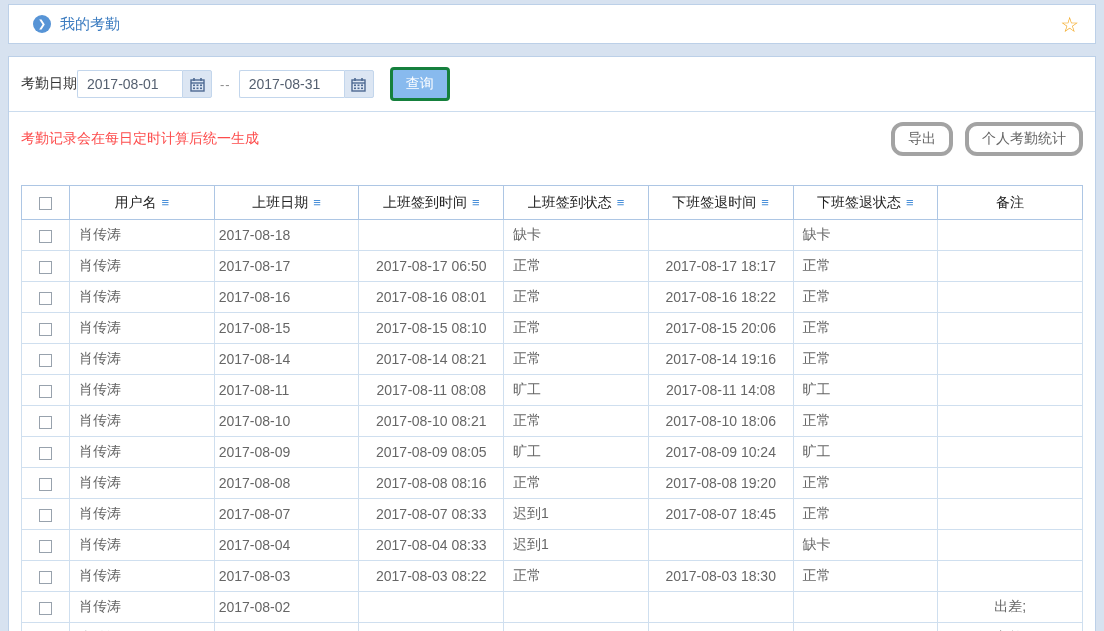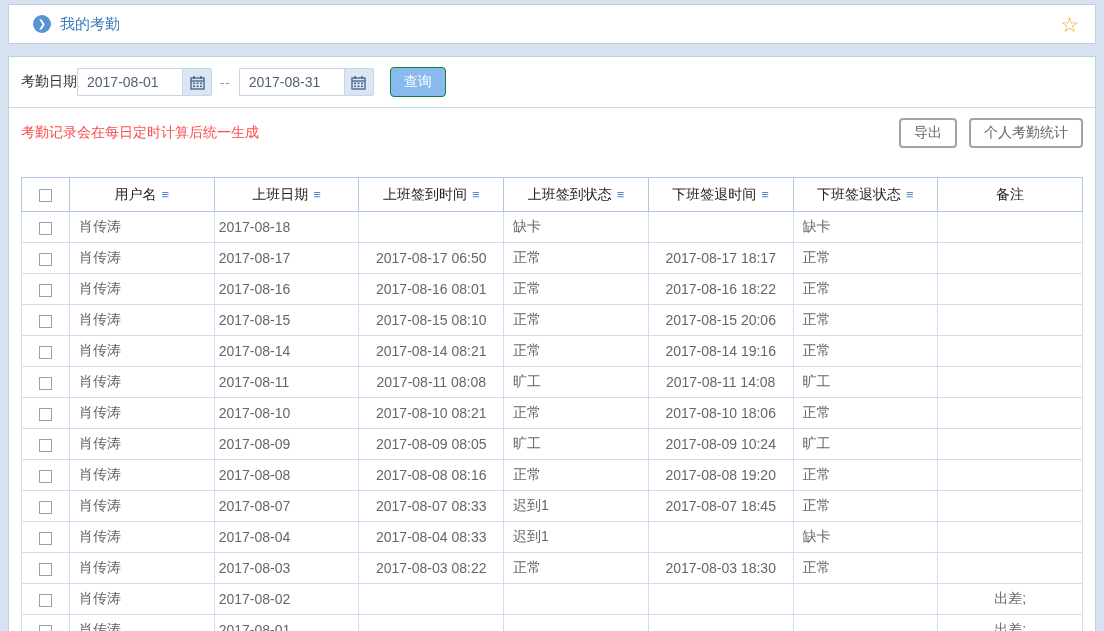--- a/index.html
+++ b/index.html
@@ -77,40 +77,40 @@
     background: #dce6f3;
     border: 1px solid #c3d6ec;
     border-radius: 0 2px 2px 0;
     display: flex; align-items: center; justify-content: center;
     cursor: pointer;
   }
   .range-sep { color: #8a8a8a; font-size: 13px; margin: 0 8px; letter-spacing: 1px; }
   .search-btn {
     margin-left: 16px;
     background: #88baee;
-    border: 1px solid #15803d;
+    border: 3px solid #15803d;
     color: #fff;
     font-size: 14px;
     padding: 5px 13px;
     border-radius: 4px;
     cursor: pointer;
     font-family: "Liberation Sans", sans-serif;
   }
   
   .notice-row {
     display: flex;
     align-items: center;
     padding: 10px 12px 9px;
   }
   .notice-text { color: #fd4c4c; font-size: 14px; }
   .toolbar { margin-left: auto; display: flex; gap: 12px; }
   .outline-btn {
     background: #fff;
-    border: 2px solid #a3a3a3;
-    border-radius: 4px;
+    border: 4px solid #a3a3a3;
+    border-radius: 12px;
     color: #666;
     font-size: 14px;
     padding: 4px 13px;
     cursor: pointer;
     font-family: "Liberation Sans", sans-serif;
   }
   
   .table-wrap { padding: 0 12px; }
   table.attendance {
     width: 100%;

